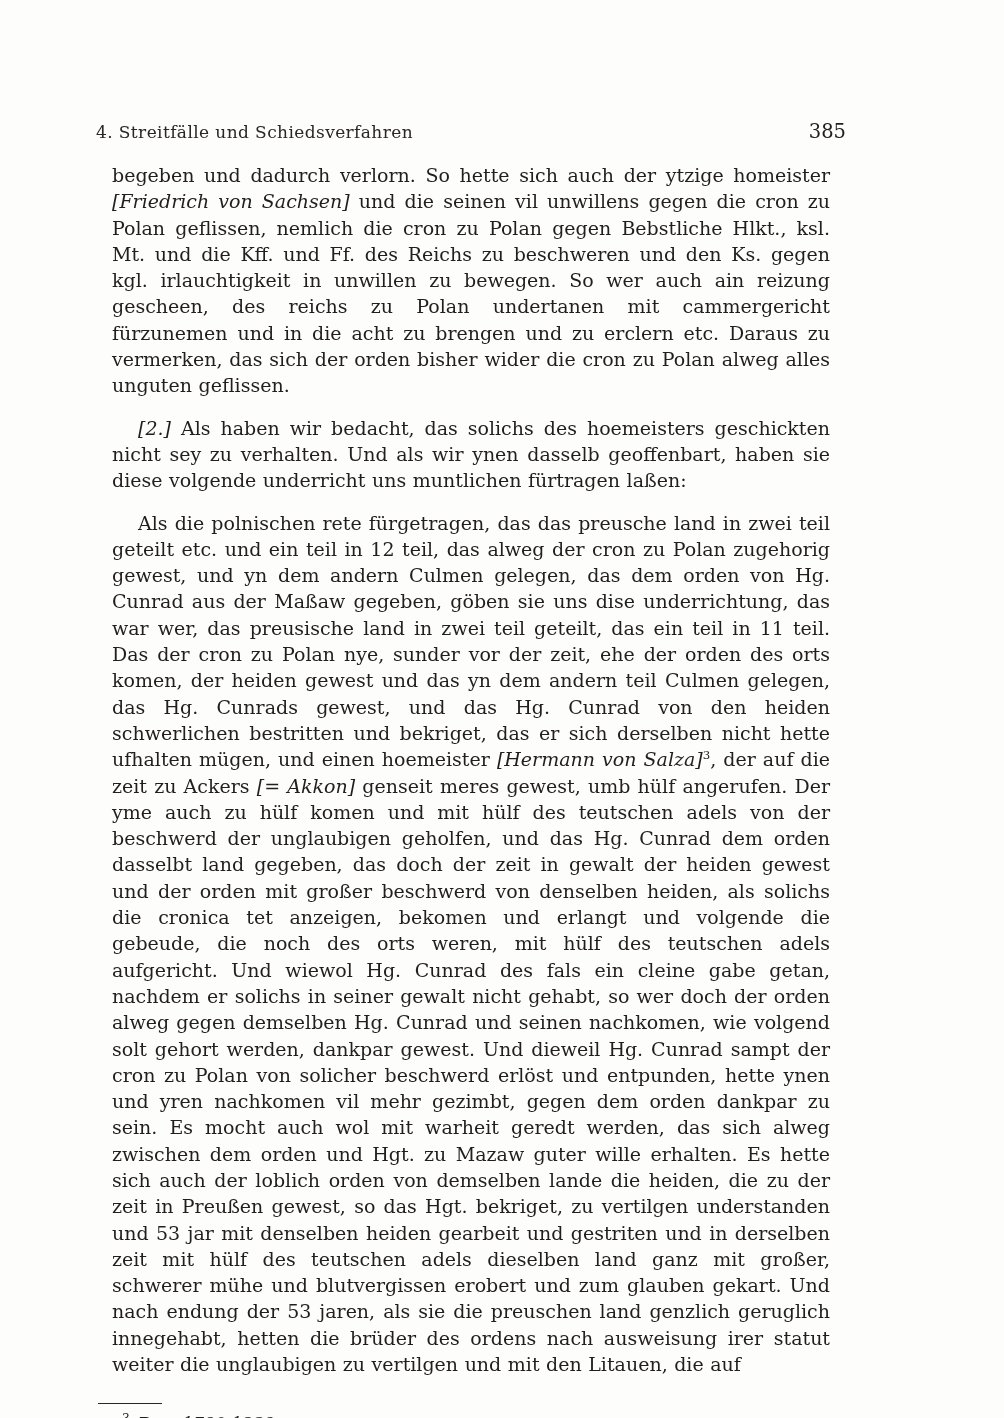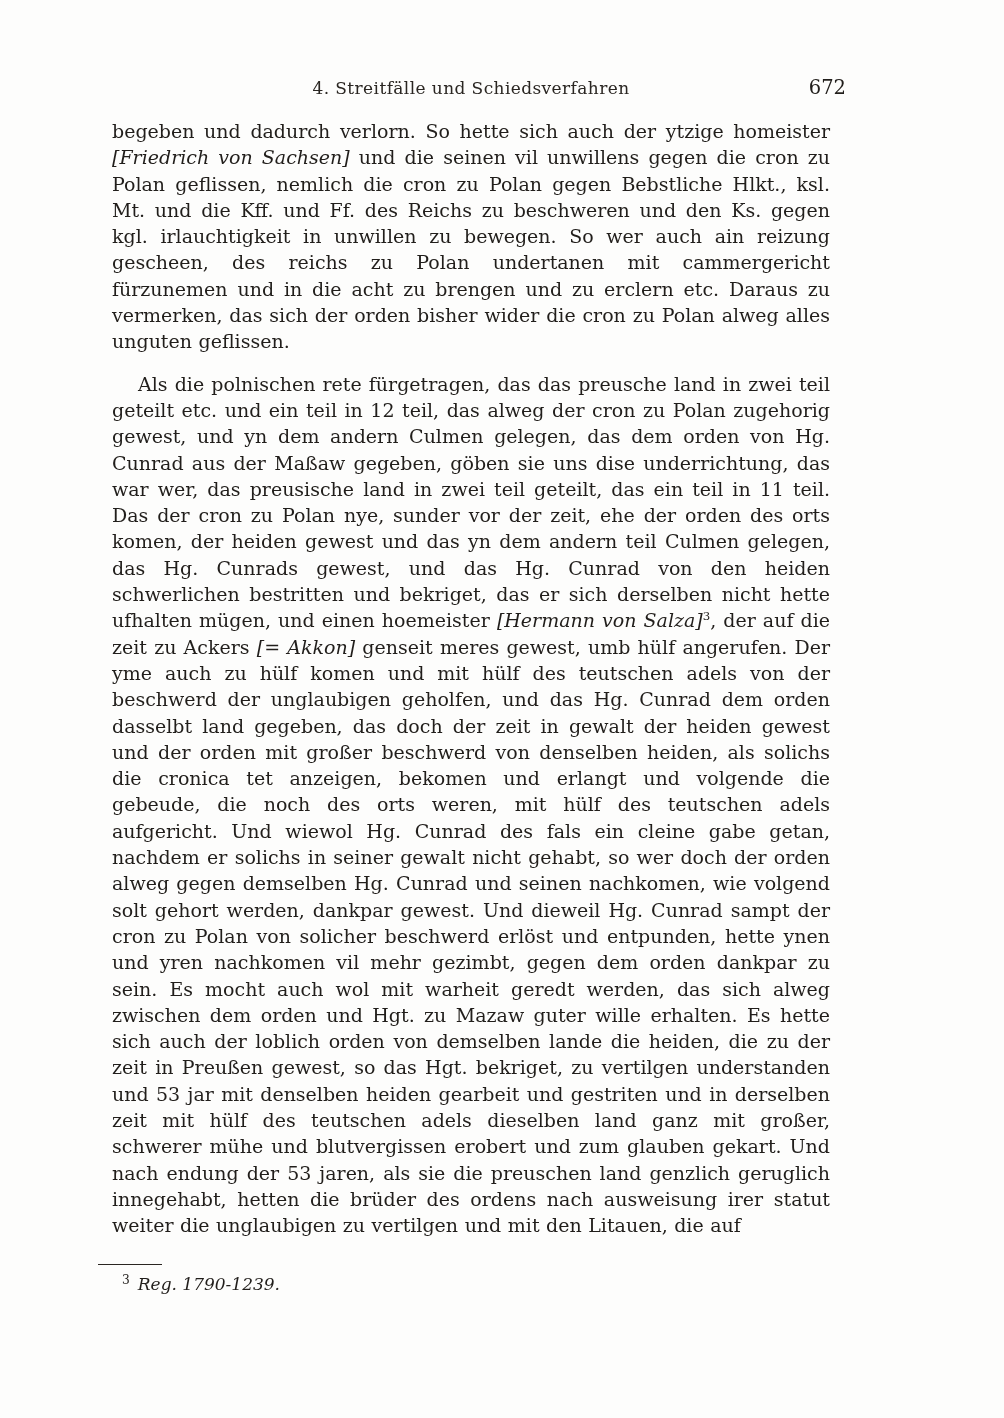--- a/index.html
+++ b/index.html
@@ -18,24 +18,24 @@
     font-family: "DejaVu Serif", "Liberation Serif", serif;
     padding: 78px 158px 0 96px;
     overflow: hidden;
   }
   .pagehead {
     position: relative;
     height: 24px;
     margin-bottom: 16px;
   }
   .running-title {
-    text-align: center;
     font-size: 17px;
     letter-spacing: 0.4px;
     color: #2a2622;
+    margin-top: 44px;
   }
   .page-number {
     position: absolute;
     right: 0;
     top: -2px;
     font-size: 19.5px;
     color: #211e1b;
   }
   .body-text p.para {
     margin: 16px;
@@ -82,25 +82,26 @@
     font-style: italic;
   }
 </style>
 </head>
 <body>
 
 <div class="page">
 
   <header class="pagehead">
     <div class="running-title">4. Streitfälle und Schiedsverfahren</div>
-    <div class="page-number">672</div>
+    <div class="page-number">385</div>
   </header>
 
   <main class="body-text">
       <p class="para"><span>begeben und dadurch verlorn. So hette sich auch der ytzige homeister </span><em>[Friedrich von Sachsen]</em><span> und die seinen vil unwillens gegen die cron zu Polan geflissen, nemlich die cron zu Polan gegen Bebstliche Hlkt., ksl. Mt. und die Kff. und Ff. des Reichs zu beschweren und den Ks. gegen kgl. irlauchtigkeit in unwillen zu bewegen. So wer auch ain reizung gescheen, des reichs zu Polan undertanen mit cammergericht fürzunemen und in die acht zu brengen und zu erclern etc. Daraus zu vermerken, das sich der orden bisher wider die cron zu Polan alweg alles unguten geflissen.</span></p>
+      <p class="para indent"><em>[2.]</em><span> Als haben wir bedacht, das solichs des hoemeisters geschickten nicht sey zu verhalten. Und als wir ynen dasselb geoffenbart, haben sie diese volgende underricht uns muntlichen fürtragen laßen:</span></p>
       <p class="para indent"><span>Als die polnischen rete fürgetragen, das das preusche land in zwei teil geteilt etc. und ein teil in 12 teil, das alweg der cron zu Polan zugehorig gewest, und yn dem andern Culmen gelegen, das dem orden von Hg. Cunrad aus der Maßaw gegeben, göben sie uns dise underrichtung, das war wer, das preusische land in zwei teil geteilt, das ein teil in 11 teil. Das der cron zu Polan nye, sunder vor der zeit, ehe der orden des orts komen, der heiden gewest und das yn dem andern teil Culmen gelegen, das Hg. Cunrads gewest, und das Hg. Cunrad von den heiden schwerlichen bestritten und bekriget, das er sich derselben nicht hette ufhalten mügen, und einen hoemeister </span><em>[Hermann von Salza]</em><sup>3</sup><span>, der auf die zeit zu Ackers </span><em>[= Akkon]</em><span> genseit meres gewest, umb hülf angerufen. Der yme auch zu hülf komen und mit hülf des teutschen adels von der beschwerd der unglaubigen geholfen, und das Hg. Cunrad dem orden dasselbt land gegeben, das doch der zeit in gewalt der heiden gewest und der orden mit großer beschwerd von denselben heiden, als solichs die cronica tet anzeigen, bekomen und erlangt und volgende die gebeude, die noch des orts weren, mit hülf des teutschen adels aufgericht. Und wiewol Hg. Cunrad des fals ein cleine gabe getan, nachdem er solichs in seiner gewalt nicht gehabt, so wer doch der orden alweg gegen demselben Hg. Cunrad und seinen nachkomen, wie volgend solt gehort werden, dankpar gewest. Und dieweil Hg. Cunrad sampt der cron zu Polan von solicher beschwerd erlöst und entpunden, hette ynen und yren nachkomen vil mehr gezimbt, gegen dem orden dankpar zu sein. Es mocht auch wol mit warheit geredt werden, das sich alweg zwischen dem orden und Hgt. zu Mazaw guter wille erhalten. Es hette sich auch der loblich orden von demselben lande die heiden, die zu der zeit in Preußen gewest, so das Hgt. bekriget, zu vertilgen understanden und 53 jar mit denselben heiden gearbeit und gestriten und in derselben zeit mit hülf des teutschen adels dieselben land ganz mit großer, schwerer mühe und blutvergissen erobert und zum glauben gekart. Und nach endung der 53 jaren, als sie die preuschen land genzlich geruglich innegehabt, hetten die brüder des ordens nach ausweisung irer statut weiter die unglaubigen zu vertilgen und mit den Litauen, die auf</span></p>
     </main>
 
   <footer class="footnotes">
     <div class="fn-rule"></div>
     <p class="footnote">
       <sup class="fn-marker">3</sup><em class="fn-text">Reg. 1790-1239.</em>
     </p>
   </footer>
 

